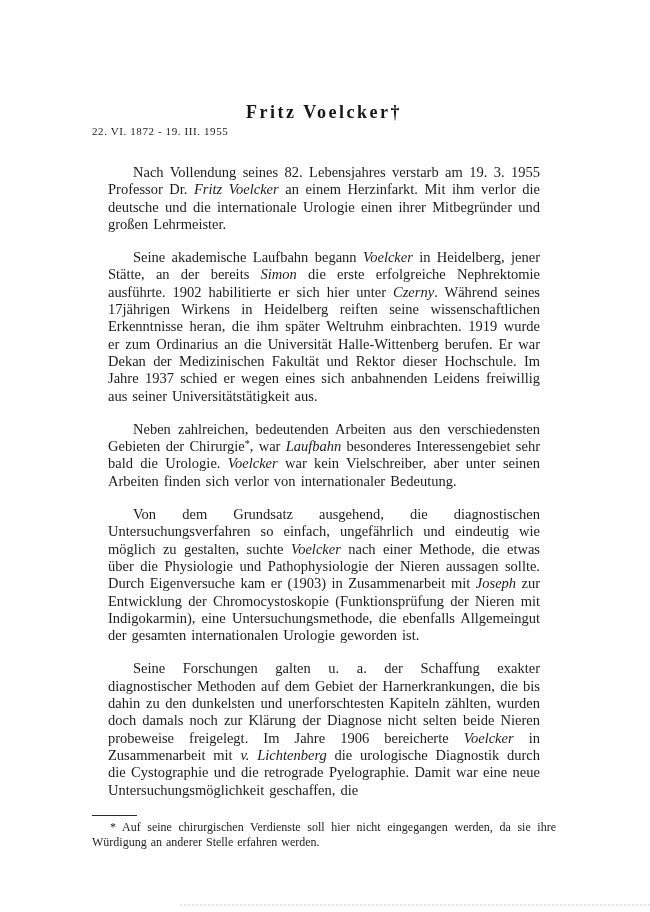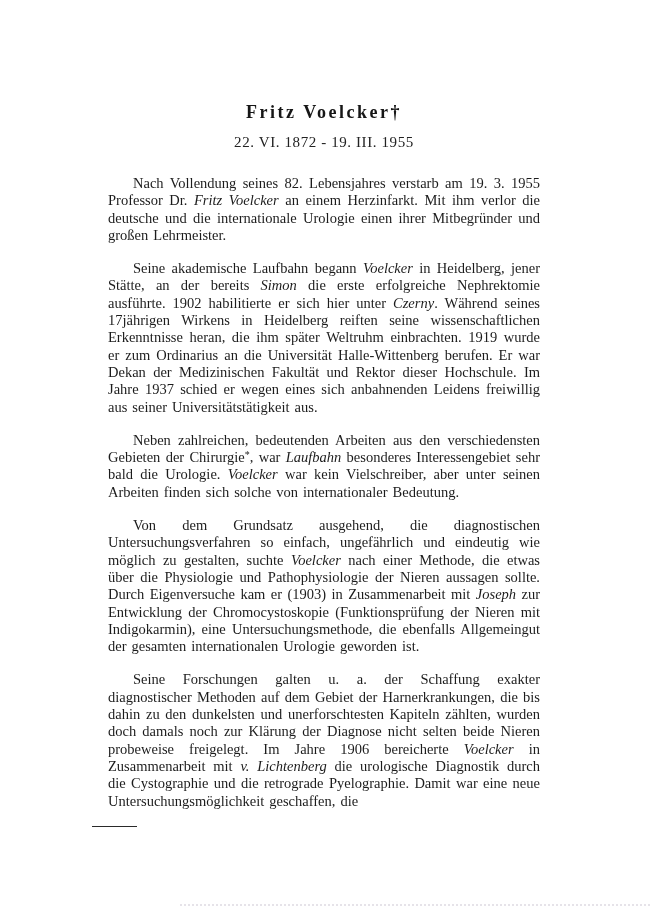--- a/index.html
+++ b/index.html
@@ -23,24 +23,22 @@
   .title {
     margin: 101px 0 0 0;
     font-size: 18px;
     line-height: 22px;
     font-weight: bold;
     text-align: center;
     letter-spacing: 2.5px;
     color: #161616;
   }
   .dates {
-    margin-top: 11px;
-    font-size: 15px;
+    font-size: 11px;
     line-height: 17px;
-    text-align: center;
     letter-spacing: 0.6px;
     color: #222;
   }
   .body {
     margin-top: 24px;
     font-size: 14.5px;
     line-height: 17.3px;
     text-align: justify;
   }
   .para {
@@ -77,20 +75,21 @@
 </head>
 <body>
 
 <div class="page">
   <div class="content">
     <h1 class="title">Fritz Voelcker†</h1>
     <div class="dates">22. VI. 1872 - 19. III. 1955</div>
     <div class="body" id="article-body">
         <p class="para"><span>Nach Vollendung seines 82. Lebensjahres verstarb am 19. 3. 1955 Professor Dr. </span><em>Fritz Voelcker</em><span> an einem Herzinfarkt. Mit ihm verlor die deutsche und die internationale Urologie einen ihrer Mitbegründer und großen Lehrmeister.</span></p>
         <p class="para"><span>Seine akademische Laufbahn begann </span><em>Voelcker</em><span> in Heidelberg, jener Stätte, an der bereits </span><em>Simon</em><span> die erste erfolgreiche Nephrektomie ausführte. 1902 habilitierte er sich hier unter </span><em>Czerny</em><span>. Während seines 17jährigen Wirkens in Heidelberg reiften seine wissenschaftlichen Erkenntnisse heran, die ihm später Weltruhm einbrachten. 1919 wurde er zum Ordinarius an die Universität Halle-Wittenberg berufen. Er war Dekan der Medizinischen Fakultät und Rektor dieser Hochschule. Im Jahre 1937 schied er wegen eines sich anbahnenden Leidens freiwillig aus seiner Universitätstätigkeit aus.</span></p>
-        <p class="para"><span>Neben zahlreichen, bedeutenden Arbeiten aus den verschiedensten Gebieten der Chirurgie</span><sup>*</sup><span>, war </span><em>Laufbahn</em><span> besonderes Interessengebiet sehr bald die Urologie. </span><em>Voelcker</em><span> war kein Vielschreiber, aber unter seinen Arbeiten finden sich solche von internationaler Bedeutung.</span></p>
+        <p class="para"><span>Neben zahlreichen, bedeutenden Arbeiten aus den verschiedensten Gebieten der Chirurgie</span><sup>*</sup><span>, war </span><em>Laufbahn</em><span> besonderes Interessengebiet sehr bald die Urologie. </span><em>Voelcker</em><span> war kein Vielschreiber, aber unter seinen Arbeiten finden sich verlor von internationaler Bedeutung.</span></p>
         <p class="para"><span>Von dem Grundsatz ausgehend, die diagnostischen Untersuchungsverfahren so einfach, ungefährlich und eindeutig wie möglich zu gestalten, suchte </span><em>Voelcker</em><span> nach einer Methode, die etwas über die Physiologie und Pathophysiologie der Nieren aussagen sollte. Durch Eigenversuche kam er (1903) in Zusammenarbeit mit </span><em>Joseph</em><span> zur Entwicklung der Chromocystoskopie (Funktionsprüfung der Nieren mit Indigokarmin), eine Untersuchungsmethode, die ebenfalls Allgemeingut der gesamten internationalen Urologie geworden ist.</span></p>
         <p class="para"><span>Seine Forschungen galten u. a. der Schaffung exakter diagnostischer Methoden auf dem Gebiet der Harnerkrankungen, die bis dahin zu den dunkelsten und unerforschtesten Kapiteln zählten, wurden doch damals noch zur Klärung der Diagnose nicht selten beide Nieren probeweise freigelegt. Im Jahre 1906 bereicherte </span><em>Voelcker</em><span> in Zusammenarbeit mit </span><em>v. Lichtenberg</em><span> die urologische Diagnostik durch die Cystographie und die retrograde Pyelographie. Damit war eine neue Untersuchungsmöglichkeit geschaffen, die</span></p>
       </div>
     <hr class="fn-rule">
+    <p class="footnote"><span>*</span><span> Auf seine chirurgischen Verdienste soll hier nicht eingegangen werden, da sie ihre Würdigung an anderer Stelle erfahren werden.</span></p>
   </div>
   <div class="artifact"></div>
 </div>
 
 </body></html>

